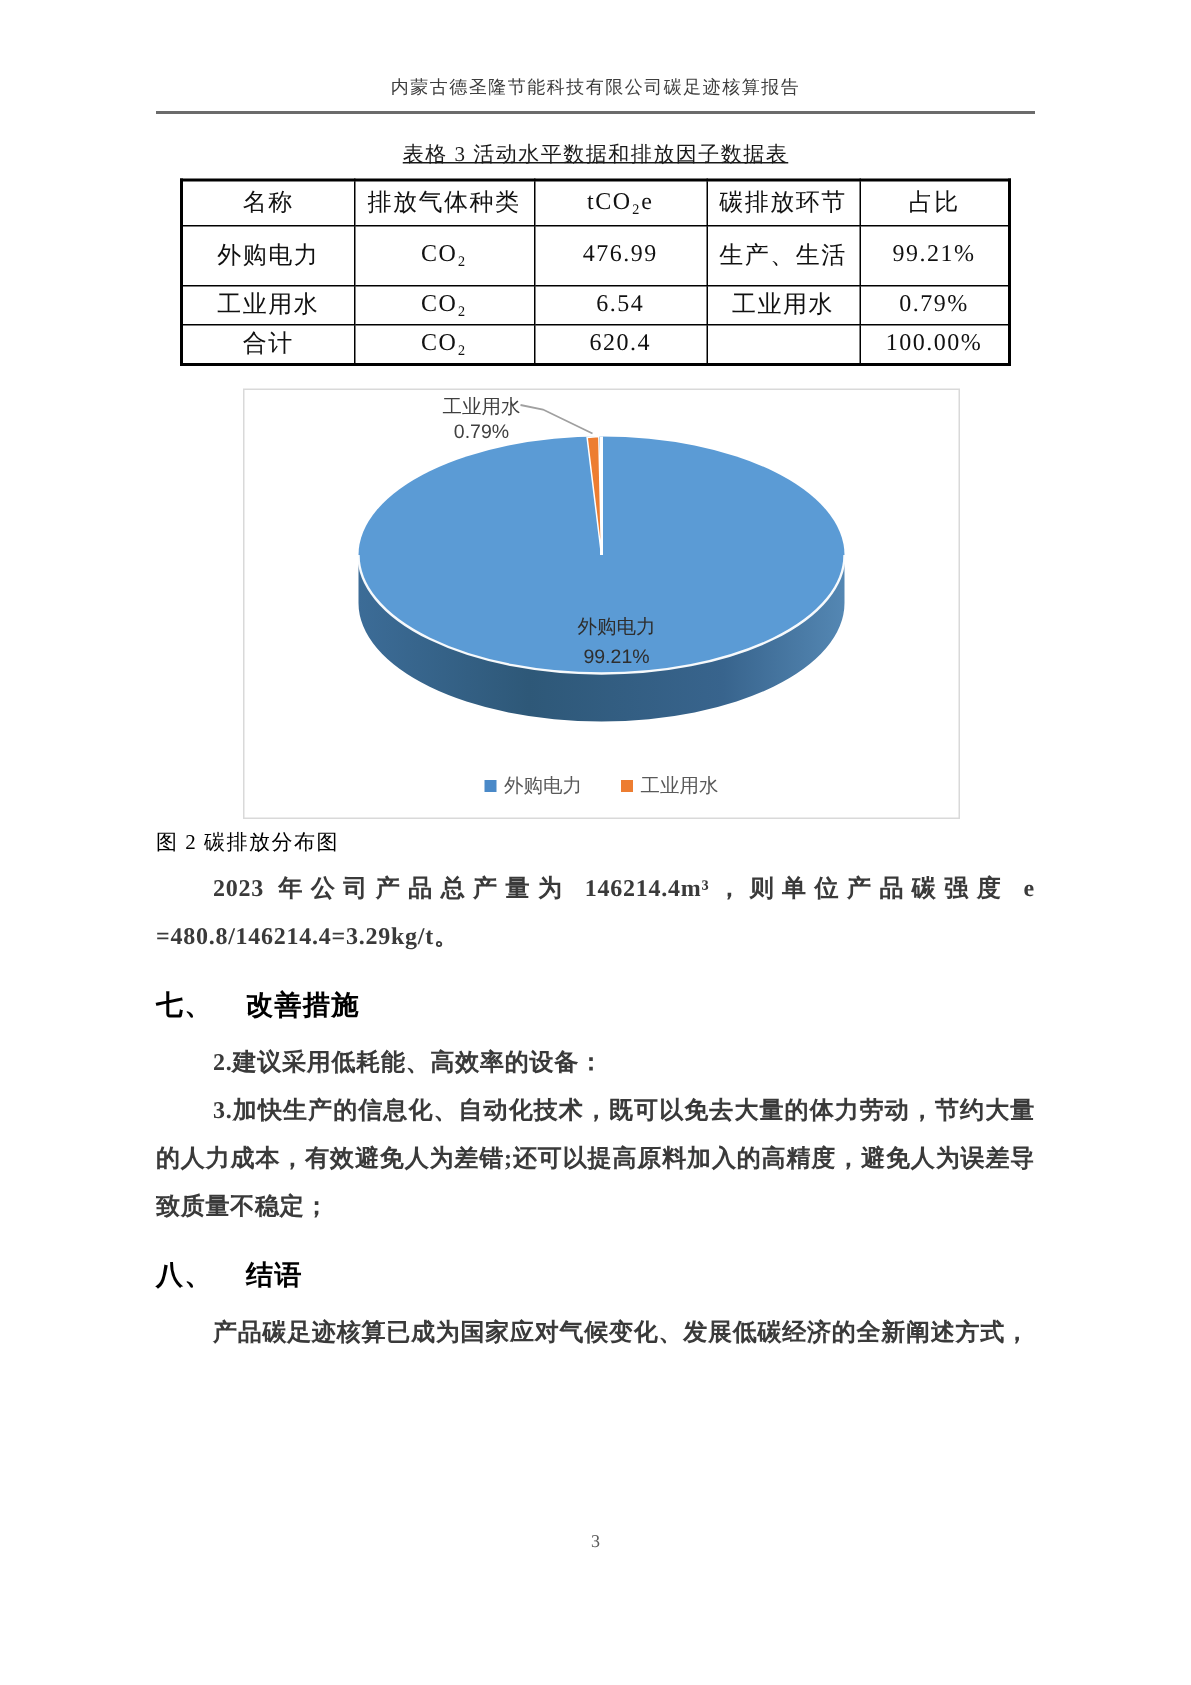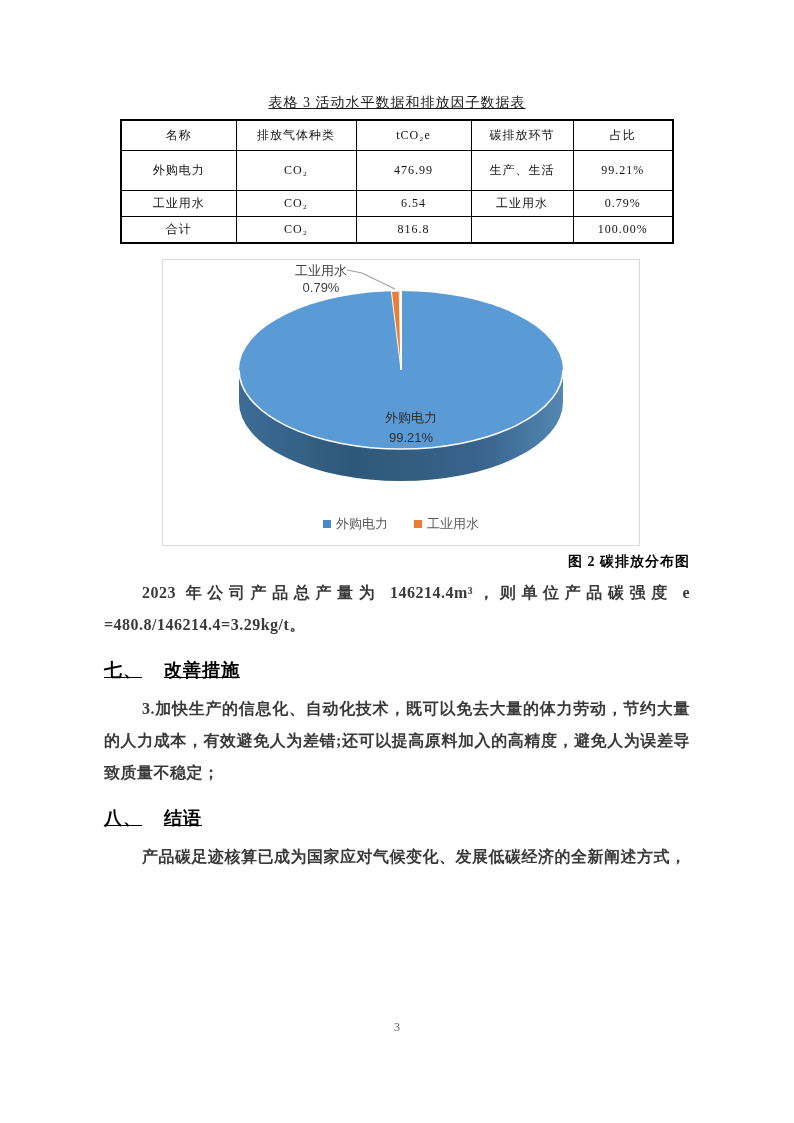--- a/index.html
+++ b/index.html
@@ -27,21 +27,21 @@
   .table-caption {
     text-align:center; font-size:14px; color:#1a1a1a;
     letter-spacing:1px; margin:4px 0 7px 0;text-decoration:underline;
   }
   table.data-table {
     margin:0 auto; border-collapse:collapse;
     border:2px solid #000; table-layout:fixed; width:552px;
   }
   table.data-table td {
     border:1px solid #000; text-align:center; vertical-align:middle;
-    font-size:12px; color:#111; letter-spacing:1px; padding:2px;
+    font-size:16px; color:#111; letter-spacing:1px; padding:2px;
   }
   tr.h-row  td { height:30px; }
   tr.r1-row td { height:40px; }
   tr.r2-row td { height:26px; }
   tr.r3-row td { height:27px; }
   col.c1{width:115px} col.c2{width:120px} col.c3{width:115px} col.c4{width:102px} col.c5{width:100px}
 
   
   .chart-box {
     position:relative;
@@ -56,45 +56,46 @@
     display:flex; justify-content:center; align-items:center; gap:26px;
     font-family:"Liberation Sans","DejaVu Sans",sans-serif;
     font-size:13px; color:#595959;
   }
   .legend-item { display:flex; align-items:center; gap:5px; }
   .legend-swatch { width:8px; height:8px; display:inline-block; }
   .swatch-blue   { background:#4a89c8; }
   .swatch-orange { background:#ed7d31; }
 
   .figure-caption {
-    text-align:right; font-size:14px; font-weight:bold; color:#000;
+    text-align:left; font-size:14px; font-weight:normal; color:#000;
     margin:7px 0 6px 0; letter-spacing:1px;
   }
 
   
   .para {
     font-size:16px; line-height:32px; color:#3a3a3a;
     text-align:justify; text-indent:38px; letter-spacing:0.5px;font-weight:bold;
   }
   .section-heading {
     font-size:18px; font-weight:bold; color:#000;
-    margin:17px 0 11px 0; letter-spacing:1px;text-decoration:underline;
+    margin:17px 0 11px 0; letter-spacing:1px;
   }
   .section-heading .sec-num { margin-right:22px; }
 
   .page-number {
     position:absolute; top:1020px; left:0; right:0;
     text-align:center; font-size:12px; color:#595959;
   }
 </style>
 </head>
 <body>
 
 <div class="page">
 
+  <div class="doc-header">内蒙古德圣隆节能科技有限公司碳足迹核算报告</div>
 
   <div class="content">
 
     <div class="table-caption">表格 3 活动水平数据和排放因子数据表</div>
 
     <table class="data-table">
       <colgroup>
           <col class="c1">
           <col class="c2">
           <col class="c3">
@@ -119,21 +120,21 @@
       <tr class="r2-row">
         <td>工业用水</td>
         <td>CO₂</td>
         <td>6.54</td>
         <td>工业用水</td>
         <td>0.79%</td>
       </tr>
       <tr class="r3-row">
         <td>合计</td>
         <td>CO₂</td>
-        <td>816.8</td>
+        <td>620.4</td>
         <td></td>
         <td>100.00%</td>
       </tr>
     </tbody>
       </table>
 
     <div class="chart-box">
       <svg width="476" height="283" viewBox="0 0 476 283" font-family="&quot;Liberation Sans&quot;,&quot;DejaVu Sans&quot;,sans-serif">
         <defs>
           <linearGradient id="sideGrad" x1="0" y1="0" x2="1" y2="0">
@@ -176,20 +177,21 @@
     </div>
 
     <div class="figure-caption">图 2 碳排放分布图</div>
 
     <div class="para">2023 年公司产品总产量为 146214.4m³，则单位产品碳强度 e =480.8/146214.4=3.29kg/t。</div>
 
     <div class="section-heading">
       <span class="sec-num">七、</span><span>改善措施</span>
     </div>
 
+    <div class="para">2.建议采用低耗能、高效率的设备：</div>
     <div class="para">3.加快生产的信息化、自动化技术，既可以免去大量的体力劳动，节约大量的人力成本，有效避免人为差错;还可以提高原料加入的高精度，避免人为误差导致质量不稳定；</div>
 
     <div class="section-heading">
       <span class="sec-num">八、</span><span>结语</span>
     </div>
 
     <div class="para">产品碳足迹核算已成为国家应对气候变化、发展低碳经济的全新阐述方式，</div>
 
   </div>
 

